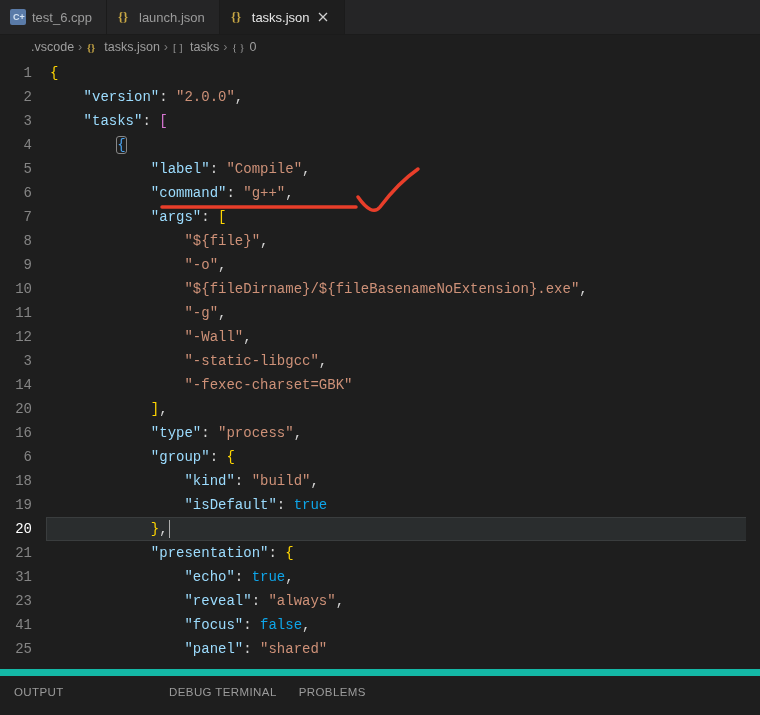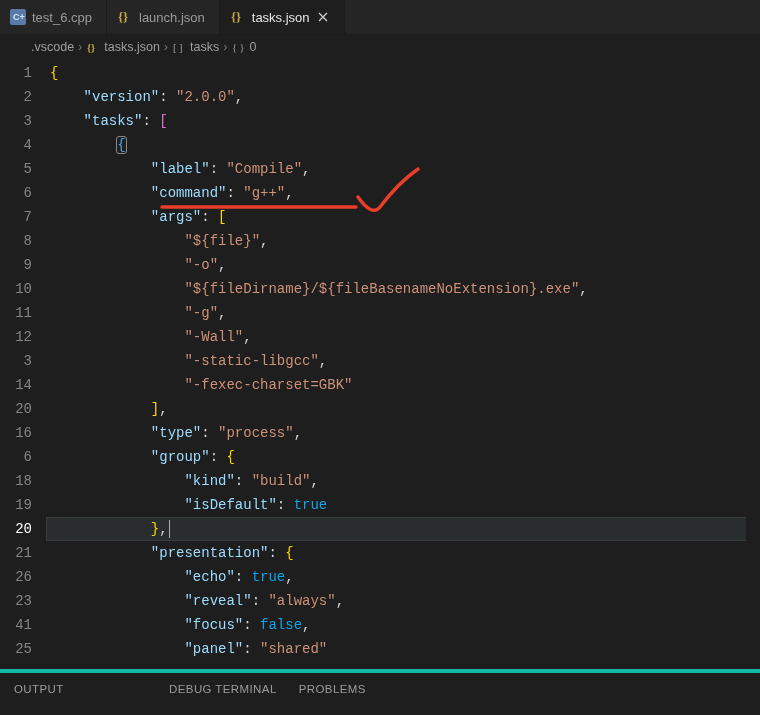--- a/index.html
+++ b/index.html
@@ -115,21 +115,21 @@
   }
 
   
   .annotation {
     position: absolute;
     pointer-events: none;
   }
 
   
   .panel {
-    border-top: 4px solid #14b8a6;
+    border-top: 7px solid #14b8a6;
     height: 46px;
     background: #1e1e1e;
     display:flex;
     align-items: flex-start;
   }
   .panel-tabs {
     display: flex;
     gap: 22px;
     padding: 10px 14px 0 14px;
     font-size: 11.5px;
@@ -226,21 +226,21 @@
       <div class="g-line">12</div>
       <div class="g-line">3</div>
       <div class="g-line">14</div>
       <div class="g-line">20</div>
       <div class="g-line">16</div>
       <div class="g-line">6</div>
       <div class="g-line">18</div>
       <div class="g-line">19</div>
       <div class="g-line active">20</div>
       <div class="g-line">21</div>
-      <div class="g-line">26</div>
+      <div class="g-line">31</div>
       <div class="g-line">23</div>
       <div class="g-line">41</div>
       <div class="g-line">25</div>
     </div>
   <div class="code"><div class="code-line"><span class="tk-brkA">{</span></div><div class="code-line">    <span class="tk-key">"version"</span><span class="tk-pun">: </span><span class="tk-str">"2.0.0"</span><span class="tk-pun">,</span></div><div class="code-line">    <span class="tk-key">"tasks"</span><span class="tk-pun">: </span><span class="tk-brkB">[</span></div><div class="code-line">        <span class="tk-brkC bracket-match">{</span></div><div class="code-line">            <span class="tk-key">"label"</span><span class="tk-pun">: </span><span class="tk-str">"Compile"</span><span class="tk-pun">,</span></div><div class="code-line">            <span class="tk-key">"command"</span><span class="tk-pun">: </span><span class="tk-str">"g++"</span><span class="tk-pun">,</span></div><div class="code-line">            <span class="tk-key">"args"</span><span class="tk-pun">: </span><span class="tk-brkD">[</span></div><div class="code-line">                <span class="tk-str">"${file}"</span><span class="tk-pun">,</span></div><div class="code-line">                <span class="tk-str">"-o"</span><span class="tk-pun">,</span></div><div class="code-line">                <span class="tk-str">"${fileDirname}/${fileBasenameNoExtension}.exe"</span><span class="tk-pun">,</span></div><div class="code-line">                <span class="tk-str">"-g"</span><span class="tk-pun">,</span></div><div class="code-line">                <span class="tk-str">"-Wall"</span><span class="tk-pun">,</span></div><div class="code-line">                <span class="tk-str">"-static-libgcc"</span><span class="tk-pun">,</span></div><div class="code-line">                <span class="tk-str">"-fexec-charset=GBK"</span></div><div class="code-line">            <span class="tk-brkD">]</span><span class="tk-pun">,</span></div><div class="code-line">            <span class="tk-key">"type"</span><span class="tk-pun">: </span><span class="tk-str">"process"</span><span class="tk-pun">,</span></div><div class="code-line">            <span class="tk-key">"group"</span><span class="tk-pun">: </span><span class="tk-brkD">{</span></div><div class="code-line">                <span class="tk-key">"kind"</span><span class="tk-pun">: </span><span class="tk-str">"build"</span><span class="tk-pun">,</span></div><div class="code-line">                <span class="tk-key">"isDefault"</span><span class="tk-pun">: </span><span class="tk-bool">true</span></div><div class="code-line current">            <span class="tk-brkD">}</span><span class="tk-pun">,</span><span class="cursor"></span></div><div class="code-line">            <span class="tk-key">"presentation"</span><span class="tk-pun">: </span><span class="tk-brkD">{</span></div><div class="code-line">                <span class="tk-key">"echo"</span><span class="tk-pun">: </span><span class="tk-bool">true</span><span class="tk-pun">,</span></div><div class="code-line">                <span class="tk-key">"reveal"</span><span class="tk-pun">: </span><span class="tk-str">"always"</span><span class="tk-pun">,</span></div><div class="code-line">                <span class="tk-key">"focus"</span><span class="tk-pun">: </span><span class="tk-bool">false</span><span class="tk-pun">,</span></div><div class="code-line">                <span class="tk-key">"panel"</span><span class="tk-pun">: </span><span class="tk-str">"shared"</span></div></div>
 
   <svg class="annotation" style="left:0;top:0" width="760" height="610">
     <line x1="162" y1="148" x2="356" y2="148" stroke="#e83e2a" stroke-width="3.5" stroke-linecap="round"></line>
     <path d="M358 138 Q372 158 380 148 Q398 124 418 110" fill="none" stroke="#e83e2a" stroke-width="3.5" stroke-linecap="round"></path>
   </svg>

